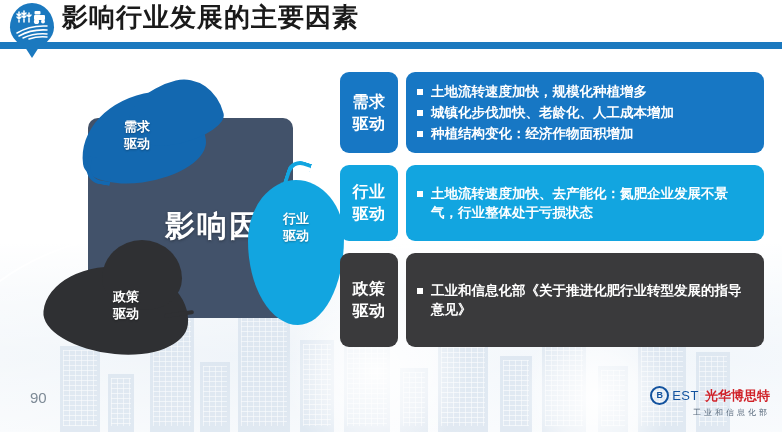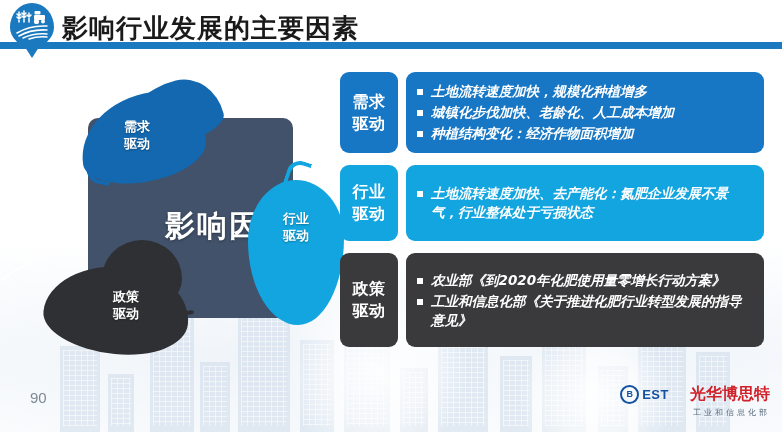--- a/index.html
+++ b/index.html
@@ -38,21 +38,21 @@
     position:absolute;left:10px;top:3px;width:44px;height:44px;
     background:#1b79bf;border-radius:50% 50% 50% 50%/55% 55% 45% 45%;
   }
   .pin::after{
     content:"";position:absolute;left:50%;bottom:-11px;transform:translateX(-50%);
     width:0;height:0;border-left:9px solid transparent;border-right:9px solid transparent;
     border-top:14px solid #1b79bf;
   }
   .pin-art{position:absolute;inset:0;}
   .page-title{
-    position:absolute;left:62px;top:11px;
+    position:absolute;left:62px;top:0;
     font-size:26px;font-weight:bold;color:#1a1a1a;letter-spacing:1px;
     font-family:"DejaVu Sans","Liberation Sans",sans-serif;
     white-space:nowrap;
   }
   .rule{position:absolute;left:0;top:42px;width:100%;height:7px;background:#1b79bf;}
 
   
   .diagram{position:absolute;left:58px;top:88px;width:280px;height:265px;z-index:10;}
   .core{
     position:absolute;left:30px;top:30px;width:205px;height:200px;
@@ -123,21 +123,21 @@
   .row-tag{
     width:58px;flex:0 0 58px;border-radius:9px;
     display:flex;flex-direction:column;align-items:center;justify-content:center;
     color:#ffffff;font-weight:bold;font-size:16px;line-height:22px;
     font-family:"DejaVu Sans","Liberation Sans",sans-serif;
     letter-spacing:.5px;
   }
   .row-body{
     flex:1 1 auto;margin-left:8px;border-radius:9px;
     padding:9px 12px 9px 10px;color:#ffffff;
-    display:flex;flex-direction:column;justify-content:center;font-style:italic;
+    display:flex;flex-direction:column;justify-content:center;
   }
   .bullet{
     position:relative;padding-left:15px;
     font-size:13.5px;line-height:19px;font-weight:bold;
     font-family:"DejaVu Sans","Liberation Sans",sans-serif;
     color:#ffffff;margin:1px 0;
   }
   .bullet::before{
     content:"";position:absolute;left:1px;top:7px;width:6px;height:6px;background:#ffffff;
   }
@@ -155,25 +155,25 @@
   }
   .brand{position:absolute;right:12px;bottom:14px;z-index:20;text-align:right;}
   .brand-top{display:flex;align-items:center;justify-content:flex-end;gap:3px;}
   .brand-b{
     width:15px;height:15px;border-radius:50%;border:2px solid #12529e;
     display:flex;align-items:center;justify-content:center;
     font-size:9px;font-weight:bold;color:#12529e;line-height:1;
     font-family:"Liberation Sans",sans-serif;
   }
   .brand-est{
-    font-size:13px;font-weight:bold;color:#12529e;letter-spacing:.5px;
+    font-size:13px;font-weight:normal;color:#12529e;letter-spacing:.5px;
     font-family:"Liberation Sans",sans-serif;
   }
   .brand-cn{
-    font-size:16px;font-weight:bold;color:#d02128;margin-left:18px;
+    font-size:13px;font-weight:bold;color:#d02128;margin-left:3px;
     font-family:"DejaVu Sans","Liberation Sans",sans-serif;
   }
   .brand-sub{
     font-size:8px;color:#5a6b7d;letter-spacing:3px;margin-top:2px;
     font-family:"DejaVu Sans","Liberation Sans",sans-serif;
   }
 </style>
 </head>
 <body>
 
@@ -284,21 +284,20 @@
         <div class="bullet">土地流转速度加快、去产能化：氮肥企业发展不景气，行业整体处于亏损状态</div>
       </div>
     </div>
 
     <div class="row r-policy">
       <div class="row-tag">
         <span>政策</span>
         <span>驱动</span>
       </div>
       <div class="row-body">
-        <div class="bullet">农业部《到2020年化肥使用量零增长行动方案》</div>
         <div class="bullet">工业和信息化部《关于推进化肥行业转型发展的指导意见》</div>
       </div>
     </div>
 
   </div>
 
   <div class="page-num">90</div>
 
   <div class="brand">
     <div class="brand-top">

